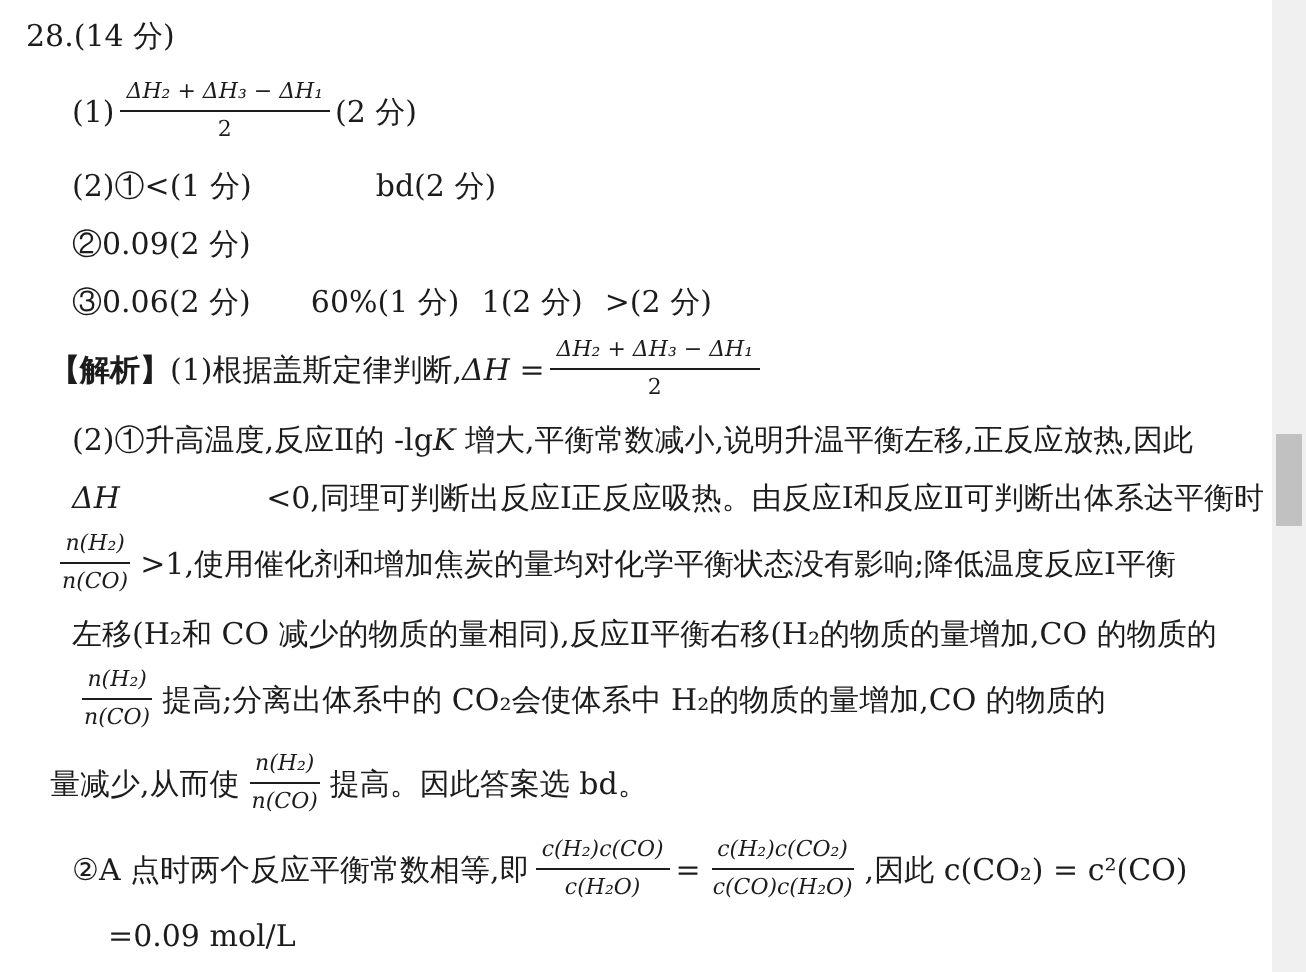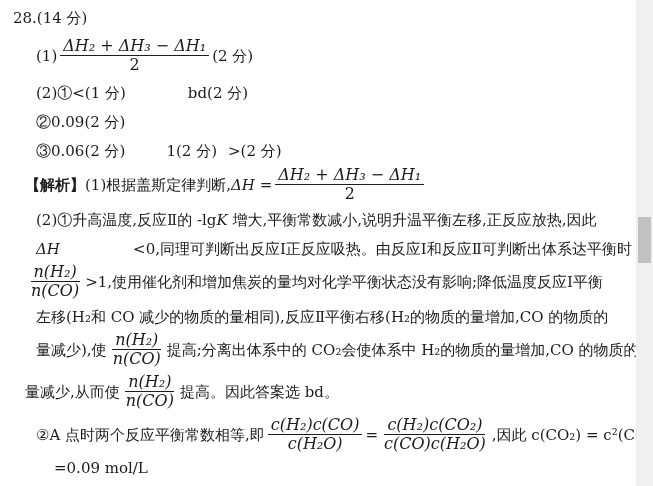--- a/index.html
+++ b/index.html
@@ -35,21 +35,21 @@
   }
   .indent    { margin-left: 23px; }  
   .indent-sm { margin-left: 20px; }  
   .indent-eq { margin-left: 41px; }  
   .bold { font-weight: bold; }
   .m { font-style: italic; }
   .frac {
     display: inline-flex;
     flex-direction: column;
     align-items: center;
-    font-size: 16px;
+    font-size: 11px;
     line-height: 16px;
     margin: 0 3px;
     text-align: center;
     justify-content: space-between;
   }
   .frac .num {
     border-bottom: 1px solid #1c1c1c;
     padding: 0 3px 1px 3px;
   }
   .frac .den { padding: 1px 3px 0 3px; }
@@ -104,20 +104,21 @@
       <span>bd(2 分)</span>
     </div>
 
     <div class="line indent mb9">
       <span>②0.09(2 分)</span>
     </div>
 
     <div class="line indent mb6">
       <span>③0.06(2 分)</span>
       <span class="gap-md"></span>
+      <span>60%(1 分)</span>
       <span class="gap-sm"></span>
       <span>1(2 分)</span>
       <span class="gap-sm"></span>
       <span>&gt;(2 分)</span>
     </div>
 
     <div class="line indent-sm mb8">
       <span class="bold">【解析】</span>
       <span>(1)根据盖斯定律判断,</span>
       <span class="m">ΔH =</span>
@@ -144,21 +145,20 @@
         <span class="den m">n(CO)</span>
       </span>
       <span>&gt;1,使用催化剂和增加焦炭的量均对化学平衡状态没有影响;降低温度反应Ⅰ平衡</span>
     </div>
 
     <div class="line indent mb5">
       <span>左移(H₂和 CO 减少的物质的量相同),反应Ⅱ平衡右移(H₂的物质的量增加,CO 的物质的</span>
     </div>
 
     <div class="line indent mb7">
-      <span>量减少),使</span>
       <span class="frac">
         <span class="num m">n(H₂)</span>
         <span class="den m">n(CO)</span>
       </span>
       <span>提高;分离出体系中的 CO₂会使体系中 H₂的物质的量增加,CO 的物质的</span>
     </div>
 
     <div class="line indent mb8">
       <span>量减少,从而使</span>
       <span class="frac">

